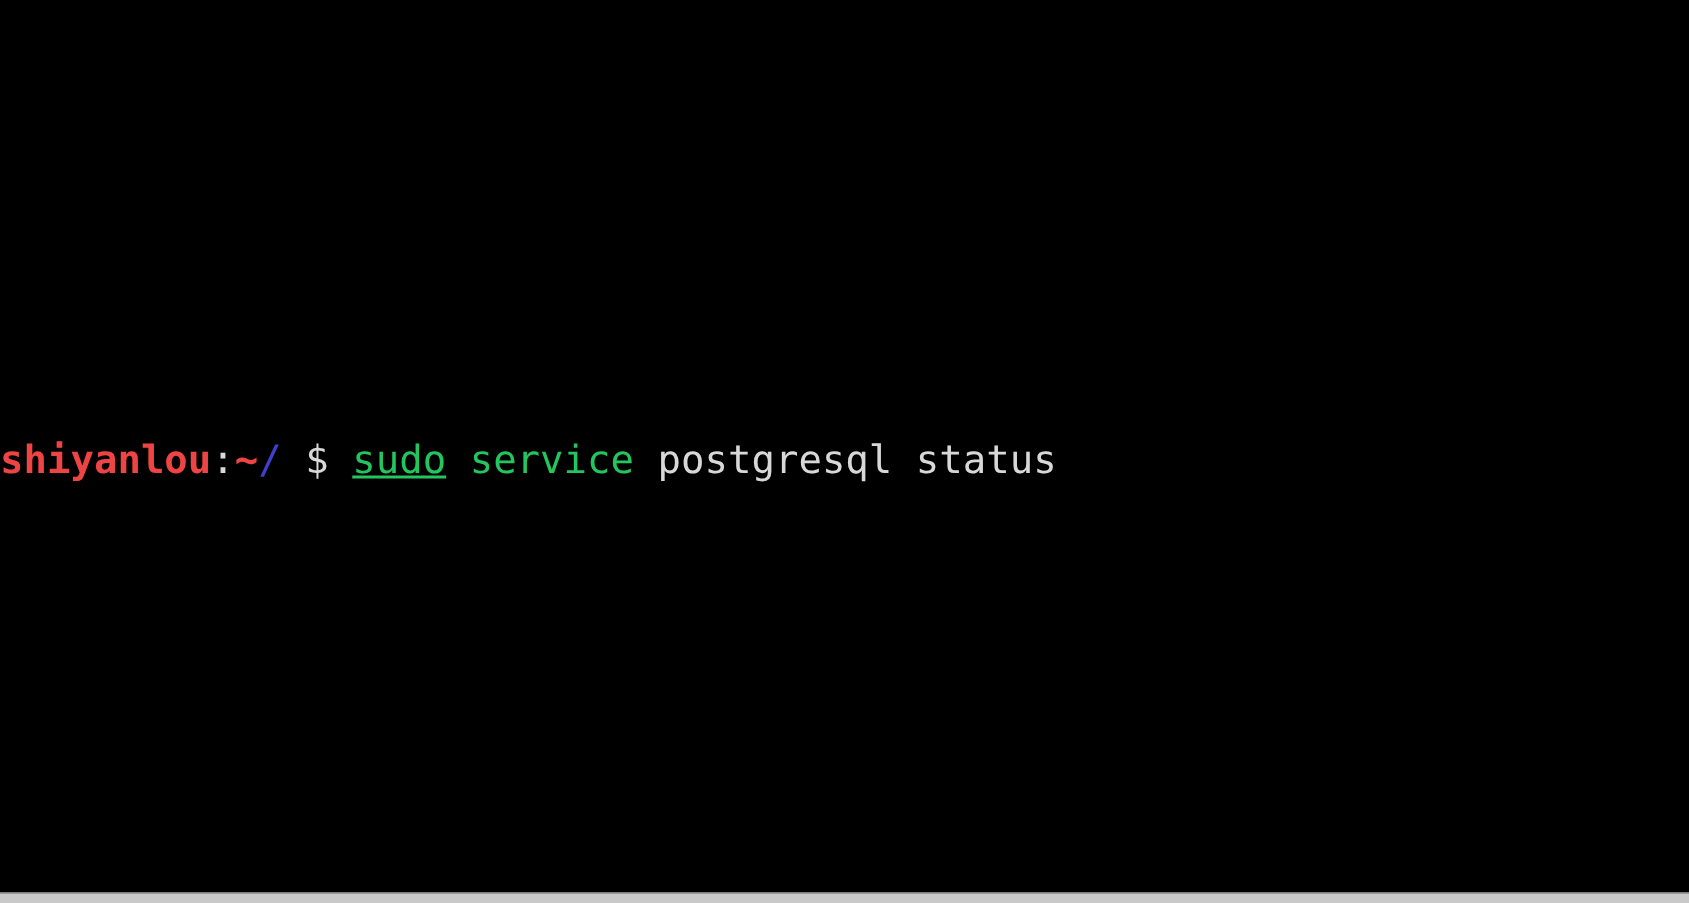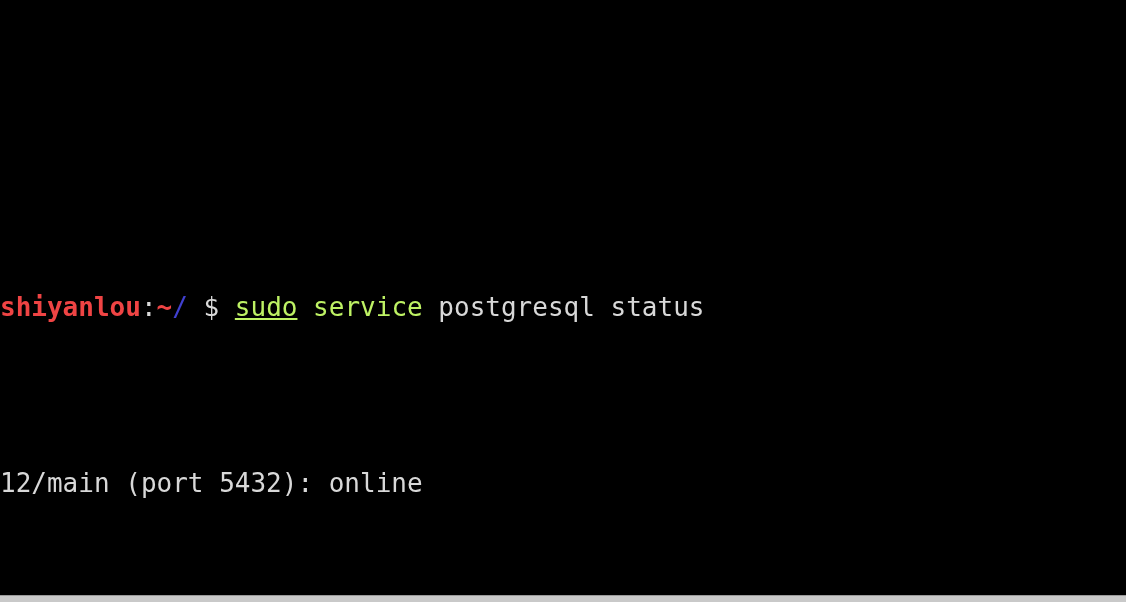--- a/index.html
+++ b/index.html
@@ -39,21 +39,21 @@
 
   .line {
     height: 35.3px;
     white-space: pre;
     font-family: "DejaVu Sans Mono", "Liberation Mono", monospace;
   }
 
   
   .c-white   { color: #d8d8d8; }
   .c-bgreen  { color: #ef4444; font-weight: bold; }
-  .c-green   { color: #bef264; }
+  .c-green   { color: #22c55e; }
   .c-blue    { color: #4040d0; }
   .c-ul      { text-decoration: underline; text-underline-offset: 2px; }
 
   
   .clipped { opacity: 1; }
 
   
   #bottom-bar {
     position: absolute;
     left: 0;
@@ -71,21 +71,20 @@
 
   <div id="screen">
 
     
     <div class="line clipped"><span></span></div>
 
     
     <div class="line"><span class="c-bgreen">shiyanlou</span><span class="c-white">:</span><span class="c-bgreen">~</span><span class="c-blue">/</span><span class="c-white"> </span><span class="c-white">$</span><span class="c-white"> </span><span class="c-green c-ul">sudo</span><span class="c-white"> </span><span class="c-green">service</span><span class="c-white"> </span><span class="c-white">postgresql status</span></div>
 
     
-    <div class="line"><span class="c-white">12/main (port 5432): online</span></div>
 
     
     
 
     
     
     
 
     
     

